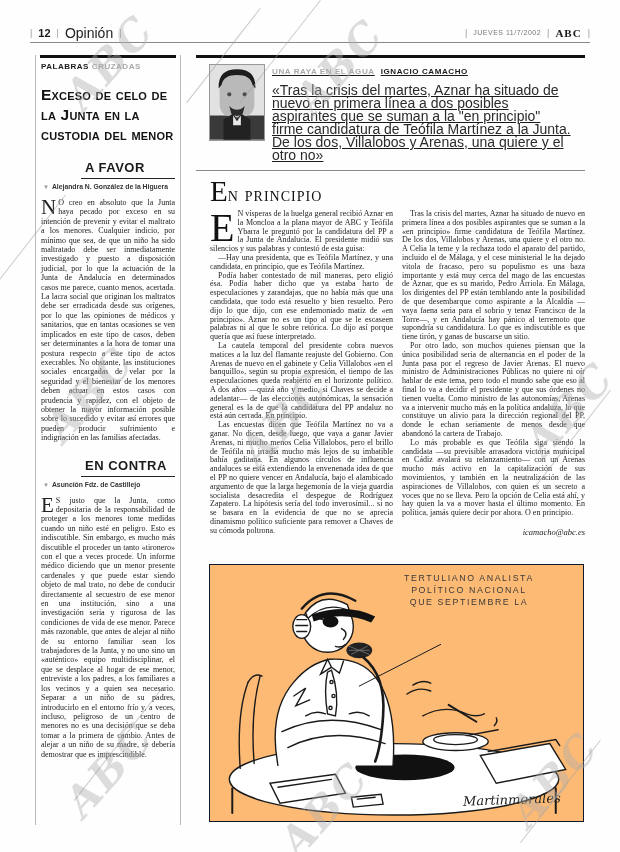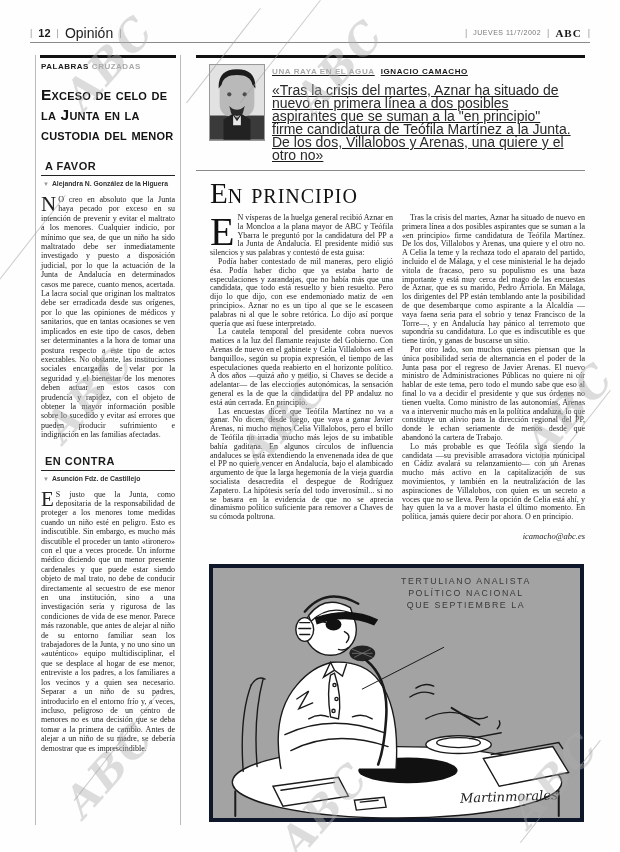--- a/index.html
+++ b/index.html
@@ -41,22 +41,22 @@
   #leftcol .topbar { height:3px; background:#111; margin:0 -1px 4px -1px; }
   .kicker { font-family:"Liberation Sans", sans-serif; font-size:8px; font-weight:bold; letter-spacing:.5px; }
   .kicker .k2 { color:#a9a9a9; margin-left:3px; }
   #lheadline {
     margin-top:14px; font-family:"Liberation Sans", sans-serif;
     font-weight:bold; font-variant:small-caps; font-size:15.5px; line-height:20px;
     color:#131313; letter-spacing:.2px;
   }
   .stance { margin-top:15px; }
   .stance-label {
-    font-family:"Liberation Sans", sans-serif; font-weight:bold; font-size:11px;
-    letter-spacing:.5px; border-bottom:1.5px solid #222; padding:0 0 3px 4px;
+    font-family:"Liberation Sans", sans-serif; font-weight:bold; font-size:13px;
+    letter-spacing:.5px; border-bottom:1.5px solid #222; padding:0 0 3px 4px;margin-left:40px;
   }
   .stance-author {
     font-family:"Liberation Sans", sans-serif; font-size:6.8px; font-weight:bold;
     color:#333; margin:4px 0 8px 2px;
   }
   .stance-author .mk { color:#9a9a9a; font-size:6px; margin-right:3px; }
   .stance-text {
     font-size:8px; line-height:9.4px; text-align:justify; color:#222;
   }
   .dropcap-s {
@@ -69,35 +69,35 @@
   #photo { position:absolute; left:13px; top:4px; width:56px; height:77px; border:1px solid #999; background:#d9d9d9; }
   #serieshead { font-family:"Liberation Sans", sans-serif; font-size:8px; font-weight:bold; letter-spacing:.6px; }
   #serieshead .series { color:#a9a9a9; margin-right:6px; }
   #quote {
     margin-top:8px; font-family:"Liberation Sans", sans-serif;
     font-size:14px; line-height:13px; color:#2b2b2b; max-width:300px;
   }
   #headrule { border:none; border-top:1px solid #8a8a8a; margin:8px 0 0 0; }
   #arttitle { margin:7px 0 2px 14px; font-family:"Liberation Serif", serif; color:#111; }
   #arttitle .t1 { font-size:29px; line-height:26px; }
-  #arttitle .t2 { font-variant:small-caps; font-size:28px; letter-spacing:1px; }
+  #arttitle .t2 { font-variant:small-caps; font-size:20px; letter-spacing:1px; }
   #cols { display:flex; gap:9px; padding-left:14px; height:378px; overflow:hidden; margin-top:4px; }
   .col { width:183px; font-size:8px; line-height:8.8px; text-align:justify; color:#1e1e1e; }
   .col p { text-indent:8px; margin:0; }
   .col p.lead { text-indent:0; }
   .dropcap-m {
     float:left; font-size:40px; line-height:33px; padding:1px 3px 0 0; color:#111;
   }
   #email {
     text-align:right; font-style:italic; font-size:8.5px; margin-top:10px; color:#222;
   }
   
   #cartoon {
     position:absolute; left:209px; top:564px; width:375px; height:258px;
-    border:4px solid #0f172a; background:#a3a3a3; z-index:2;
+    border:1px solid #0f172a; background:#fdba74; z-index:2;
   }
   #cartoon svg { position:absolute; inset:0; }
   #caption {
     position:absolute; top:7px; right:8px; width:212px; text-align:center;
     font-family:"Liberation Sans", sans-serif; font-size:8.8px; line-height:12px;
     letter-spacing:1.6px; color:#3a3a3a; z-index:3;
   }
   #toon-sig {
     position:absolute; right:22px; bottom:14px; z-index:3;
     font-family:"DejaVu Serif", serif; font-style:italic; font-size:13px;
@@ -196,20 +196,21 @@
     <div id="arttitle">
       <span class="t1">E</span><span class="t2">n principio</span>
     </div>
 
     <div id="cols">
       <div class="col">
         <p class="lead">
           <span class="dropcap-m">E</span><span>N vísperas de la huelga general recibió Aznar en la Moncloa a la plana mayor de ABC y Teófila Ybarra le preguntó por la candidatura del PP a la Junta de Andalucía. El presidente midió sus silencios y sus palabras y contestó de esta guisa:</span>
         </p>
         <div>
+            <p>—Hay una presidenta, que es Teófila Martínez, y una candidata, en principio, que es Teófila Martínez.</p>
             <p>Podía haber contestado de mil maneras, pero eligió ésa. Podía haber dicho que ya estaba harto de especulaciones y zarandajas, que no había más que una candidata, que todo está resuelto y bien resuelto. Pero dijo lo que dijo, con ese endemoniado matiz de «en principio». Aznar no es un tipo al que se le escaseen palabras ni al que le sobre retórica. Lo dijo así porque quería que así fuese interpretado.</p>
             <p>La cautela temporal del presidente cobra nuevos matices a la luz del flamante reajuste del Gobierno. Con Arenas de nuevo en el gabinete y Celia Villalobos «en el banquillo», según su propia expresión, el tiempo de las especulaciones queda reabierto en el horizonte político. A dos años —quizá año y medio, si Chaves se decide a adelantar— de las elecciones autonómicas, la sensación general es la de que la candidatura del PP andaluz no está aún cerrada. En principio.</p>
             <p>Las encuestas dicen que Teófila Martínez no va a ganar. No dicen, desde luego, que vaya a ganar Javier Arenas, ni mucho menos Celia Villalobos, pero el brillo de Teófila no irradia mucho más lejos de su imbatible bahía gaditana. En algunos círculos de influencia andaluces se está extendiendo la envenenada idea de que el PP no quiere vencer en Andalucía, bajo el alambicado argumento de que la larga hegemonía de la vieja guardia socialista desacredita el despegue de Rodríguez Zapatero. La hipótesis sería del todo inverosímil... si no se basara en la evidencia de que no se aprecia dinamismo político suficiente para remover a Chaves de su cómoda poltrona.</p>
           </div>
       </div>
       <div class="col">
         <div>
             <p>Tras la crisis del martes, Aznar ha situado de nuevo en primera línea a dos posibles aspirantes que se suman a la «en principio» firme candidatura de Teófila Martínez. De los dos, Villalobos y Arenas, una quiere y el otro no. A Celia la teme y la rechaza todo el aparato del partido, incluido el de Málaga, y el cese ministerial le ha dejado vitola de fracaso, pero su populismo es una baza importante y está muy cerca del mago de las encuestas de Aznar, que es su marido, Pedro Arriola. En Málaga, los dirigentes del PP están temblando ante la posibilidad de que desembarque como aspirante a la Alcaldía —vaya faena seria para el sobrio y tenaz Francisco de la Torre—, y en Andalucía hay pánico al terremoto que supondría su candidatura. Lo que es indiscutible es que tiene tirón, y ganas de buscarse un sitio.</p>
             <p>Por otro lado, son muchos quienes piensan que la única posibilidad seria de alternancia en el poder de la Junta pasa por el regreso de Javier Arenas. El nuevo ministro de Administraciones Públicas no quiere ni oír hablar de este tema, pero todo el mundo sabe que eso al final lo va a decidir el presidente y que sus órdenes no tienen vuelta. Como ministro de las autonomías, Arenas va a intervenir mucho más en la política andaluza, lo que constituye un alivio para la dirección regional del PP, donde le echan seriamente de menos desde que abandonó la cartera de Trabajo.</p>
             <p>Lo más probable es que Teófila siga siendo la candidata —su previsible arrasadora victoria municipal en Cádiz avalará su relanzamiento— con un Arenas mucho más activo en la capitalización de sus movimientos, y también en la neutralización de las aspiraciones de Villalobos, con quien es un secreto a voces que no se lleva. Pero la opción de Celia está ahí, y hay quien la va a mover hasta el último momento. En política, jamás quiere decir por ahora. O en principio.</p>

